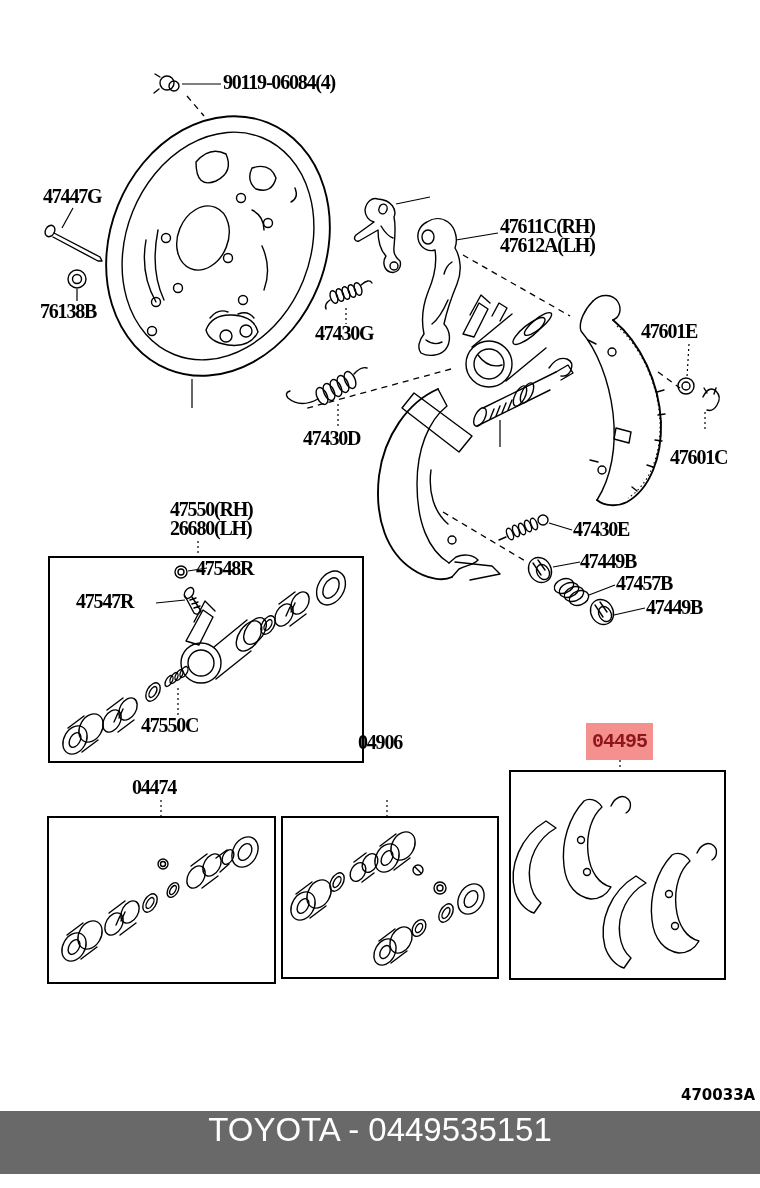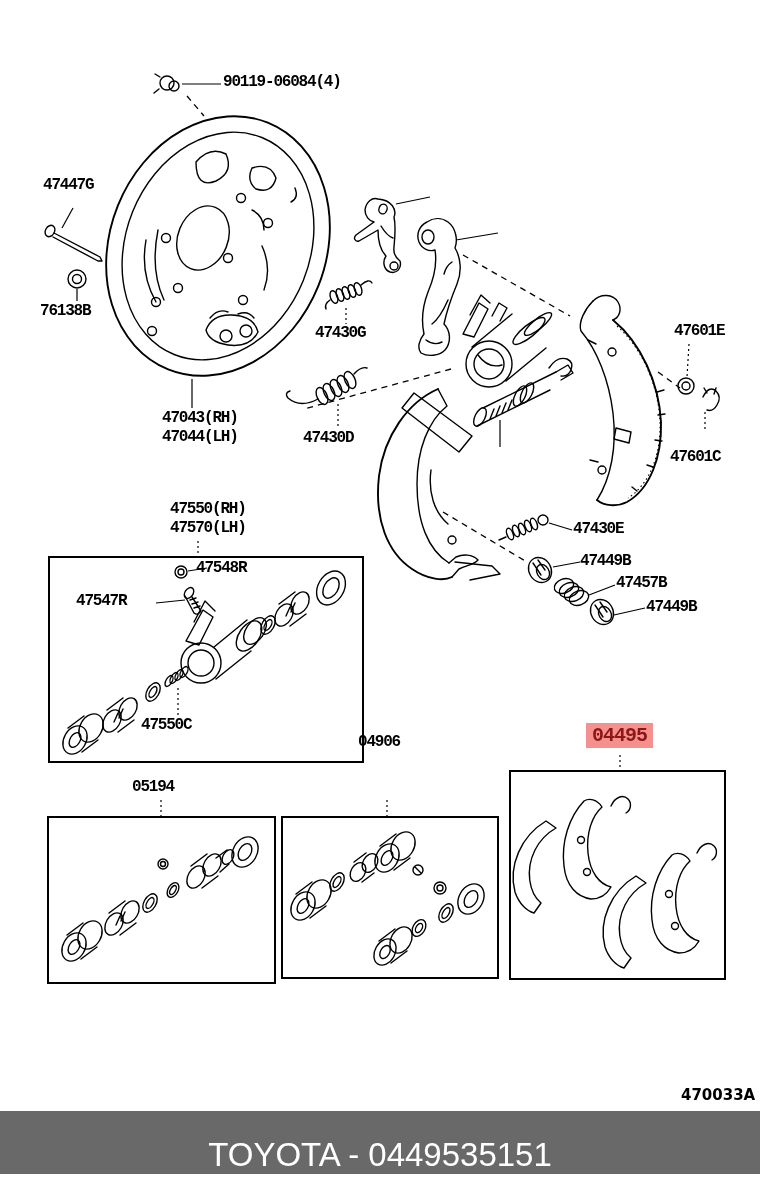--- a/index.html
+++ b/index.html
@@ -7,29 +7,29 @@
         font-family:"Liberation Mono","DejaVu Sans Mono",monospace;}
   .art{position:absolute;left:0;top:0;}
   .art *{vector-effect:non-scaling-stroke;}
   .ln{fill:none;stroke:#000;stroke-width:1.4;stroke-linecap:round;stroke-linejoin:round;}
   .thick{stroke-width:1.9;}
   .box{fill:none;stroke:#000;stroke-width:2;}
   .ld{fill:none;stroke:#000;stroke-width:1.2;}
   .dot{fill:none;stroke:#000;stroke-width:1.2;stroke-dasharray:2 3;}
   .dash{fill:none;stroke:#000;stroke-width:1.3;stroke-dasharray:6 5;}
   .hatch{fill:none;stroke:#000;stroke-width:1.1;stroke-dasharray:1.5 3;}
-  .plabel{position:absolute;font-weight:700;font-size:16px;letter-spacing:-1.2px;
-          color:#000;line-height:19px;white-space:nowrap;}
+  .plabel{position:absolute;font-weight:700;font-size:20px;letter-spacing:-1.2px;
+          color:#000;line-height:19px;white-space:nowrap;font-family:Liberation Serif, serif;}
   .plabel span{display:block;}
-  .hl{position:absolute;background:#f4908e;color:#8e1616;padding:1px 6px;
+  .hl{position:absolute;background:#f4908e;color:#8e1616;padding:7px 6px;
       font-weight:700;font-size:20px;letter-spacing:-1px;white-space:nowrap;}
   .figcode{position:absolute;font-family:"DejaVu Sans","Liberation Sans",sans-serif;
            font-weight:700;font-size:15px;color:#000;}
   .footer{position:absolute;left:0;top:1111px;width:760px;height:63px;background:#696969;
-          display:flex;align-items:flex-end;justify-content:center;gap:58px;
+          display:flex;align-items:flex-start;justify-content:center;gap:58px;
           color:#ffffff;font-family:"Liberation Sans",sans-serif;font-size:33px;font-weight:400;}
 </style>
 </head>
 <body>
 
 <div class="page">
 
   <svg class="art" width="760" height="1188" viewBox="0 0 760 1188">
 
     <g>
@@ -303,52 +303,52 @@
       <path class="ln" d="M636,876 C611,891 598,921 605,947 C609,959 617,966 624,968 L631,958 C619,948 615,925 625,905 C630,895 639,887 646,883 Z"></path>
       <path class="ln" d="M672,855 C657,871 649,896 652,920 C654,940 665,951 679,953 C688,953 695,948 699,941 C687,938 678,926 676,907 C674,887 680,870 690,861 C685,853 677,852 672,855 Z"></path>
       <circle class="ln" cx="669" cy="894" r="3.5"></circle>
       <circle class="ln" cx="675" cy="926" r="3.5"></circle>
       <path class="ln" d="M697,853 C701,844 709,841 714,846 C718,850 717,857 712,860"></path>
     </g>
 
   </svg>
 
   <div class="plabel" style="left:223px;top:73px">90119-06084(4)</div>
-  <div class="plabel" style="left:43px;top:176px">47447G</div>
+  <div class="plabel" style="left:43px;top:187px">47447G</div>
   <div class="plabel" style="left:40px;top:302px">76138B</div>
 
-  <div class="plabel" style="left:162px;top:409px">
-    <span>47043(RH)</span>
-    <span>47044(LH)</span>
+
+
+  <div class="plabel" style="left:500px;top:217px">
+    <span>47611C(RH)</span>
+    <span>47612A(LH)</span>
   </div>
-
-
 
   <div class="plabel" style="left:315px;top:324px">47430G</div>
   <div class="plabel" style="left:303px;top:429px">47430D</div>
 
 
-  <div class="plabel" style="left:674px;top:322px">47601E</div>
+  <div class="plabel" style="left:641px;top:322px">47601E</div>
   <div class="plabel" style="left:670px;top:448px">47601C</div>
 
   <div class="plabel" style="left:170px;top:500px">
     <span>47550(RH)</span>
-    <span>47570(LH)</span>
+    <span>26680(LH)</span>
   </div>
 
   <div class="plabel" style="left:196px;top:559px">47548R</div>
   <div class="plabel" style="left:76px;top:592px">47547R</div>
   <div class="plabel" style="left:141px;top:716px">47550C</div>
 
   <div class="plabel" style="left:573px;top:520px">47430E</div>
   <div class="plabel" style="left:580px;top:552px">47449B</div>
   <div class="plabel" style="left:616px;top:574px">47457B</div>
   <div class="plabel" style="left:646px;top:598px">47449B</div>
 
-  <div class="plabel" style="left:132px;top:778px">05194</div>
+  <div class="plabel" style="left:132px;top:778px">04474</div>
   <div class="plabel" style="left:358px;top:733px">04906</div>
 
   <div class="hl" style="left:586px;top:723px">04495</div>
 
   <div class="figcode" style="left:681px;top:1086px">470033A</div>
 
   <div class="footer">
     <span>TOYOTA - 0449535151</span>
   </div>
 

